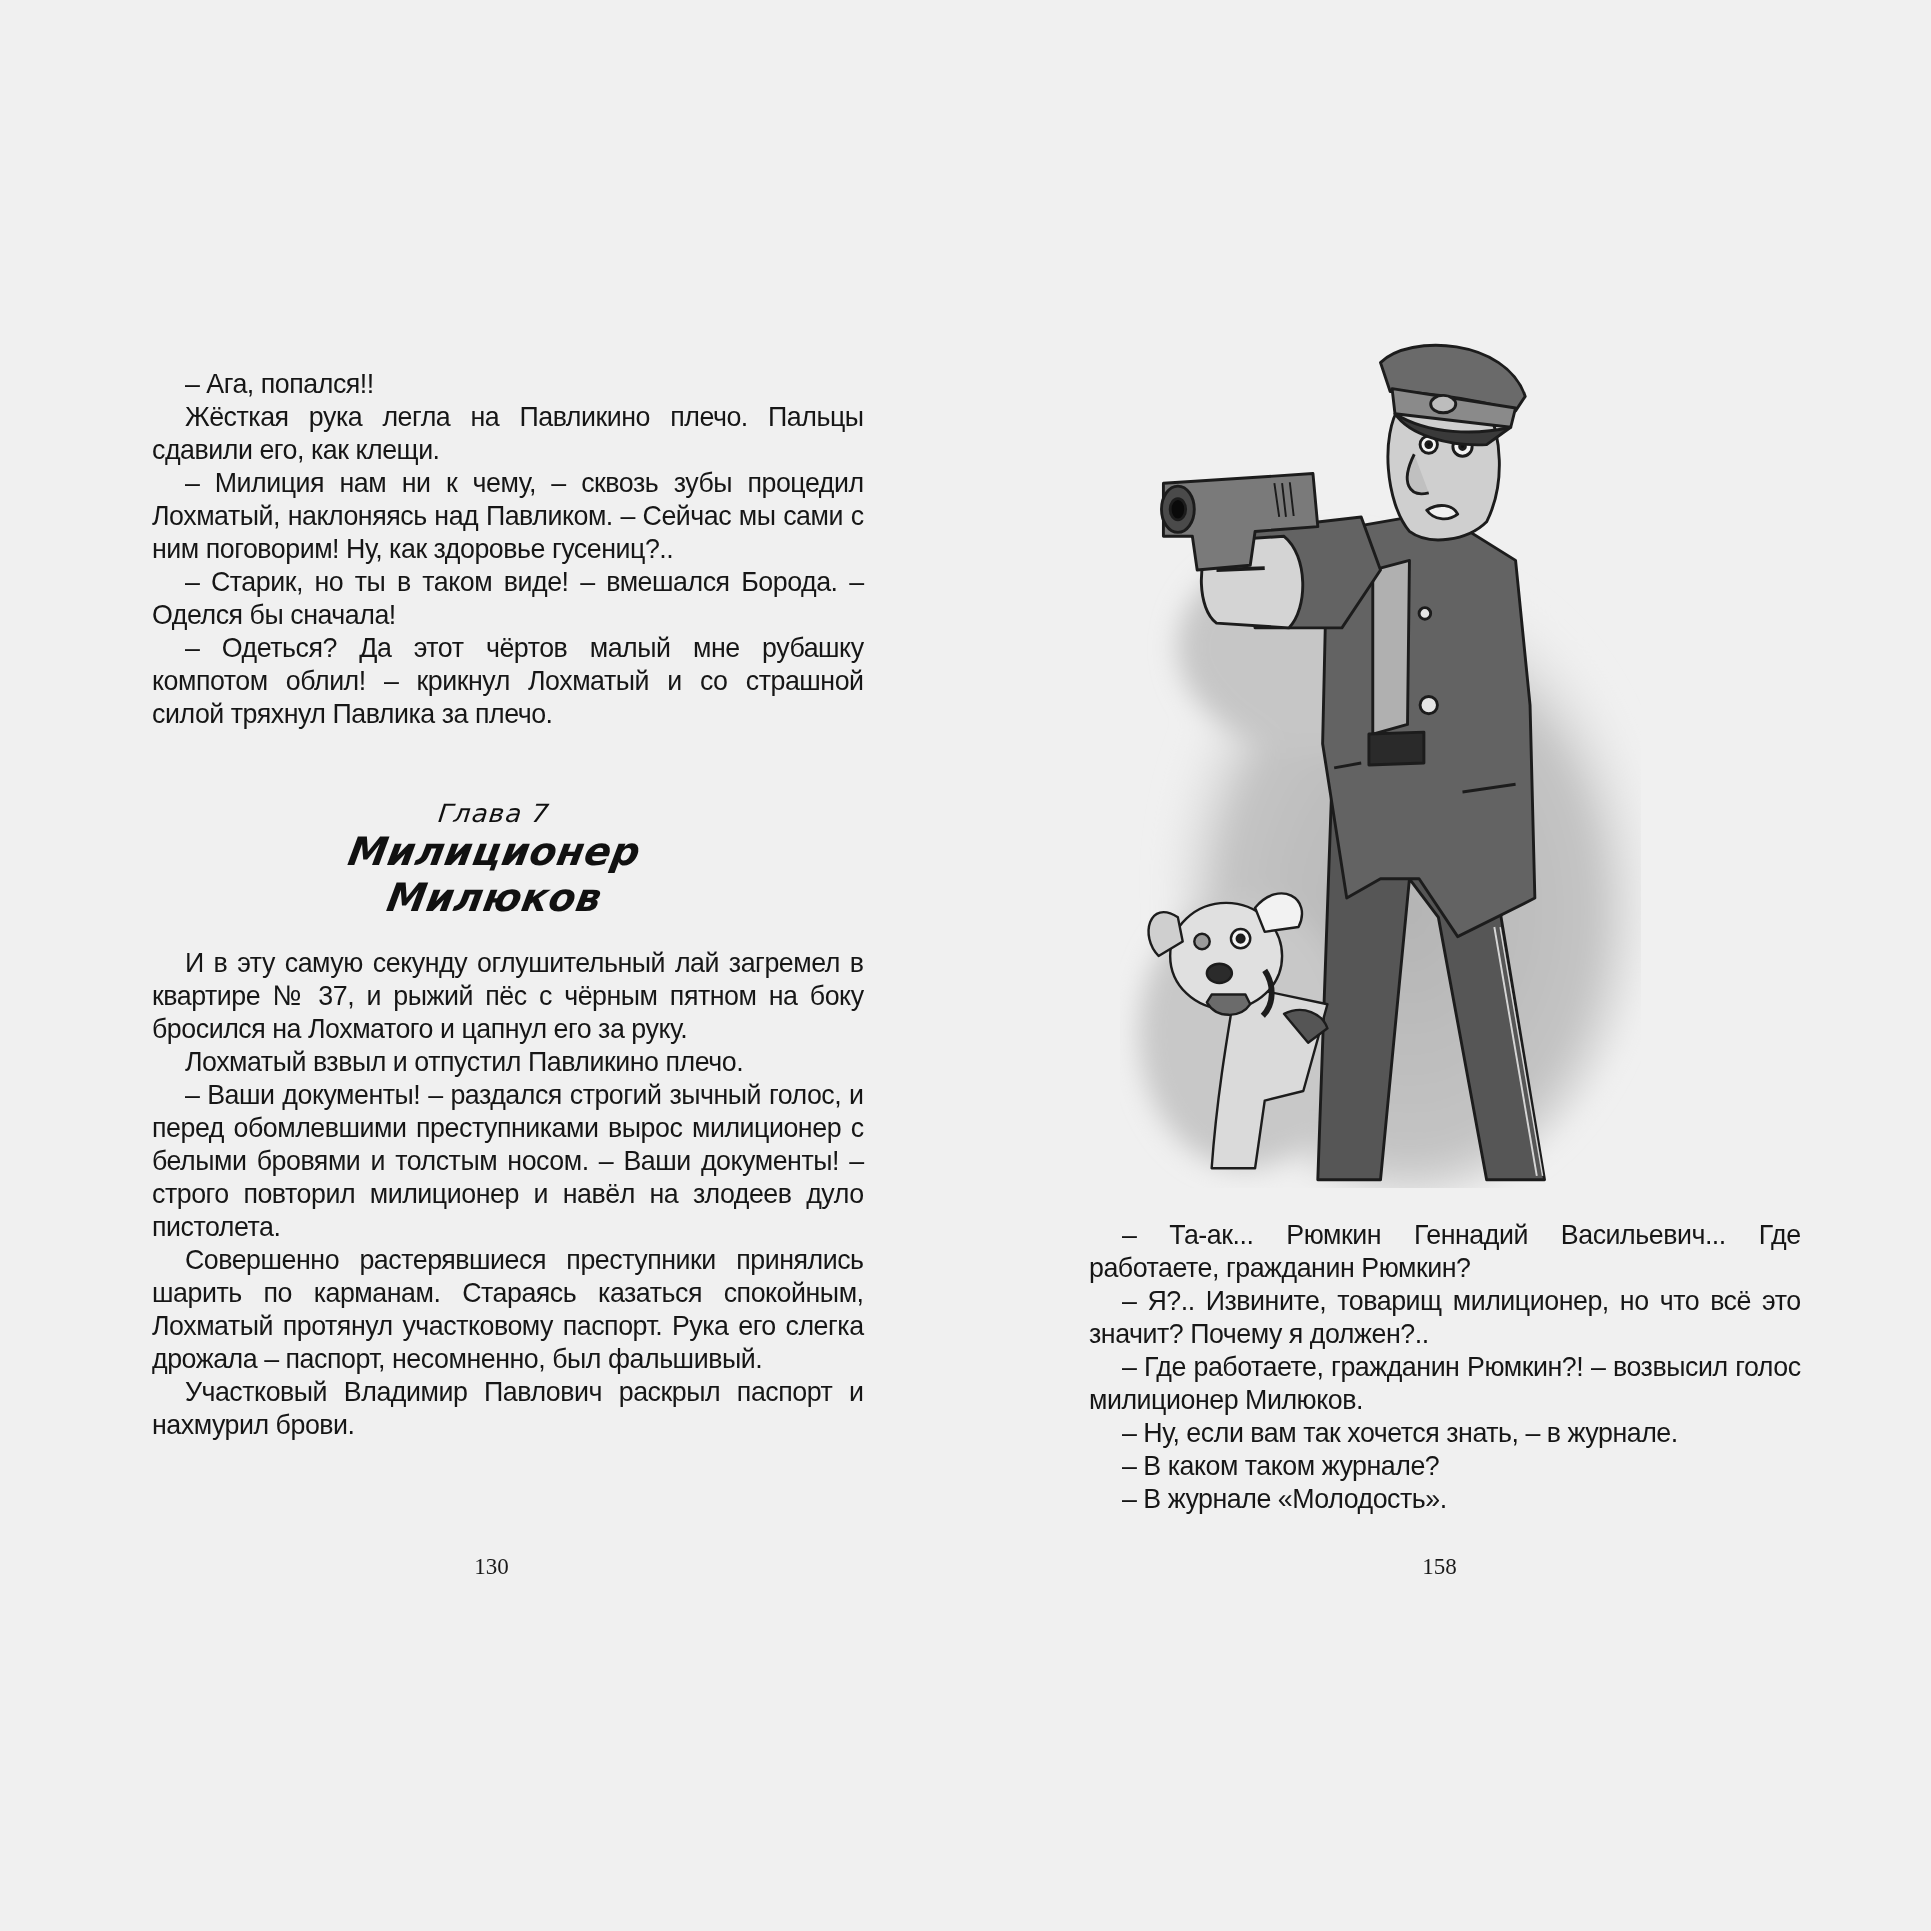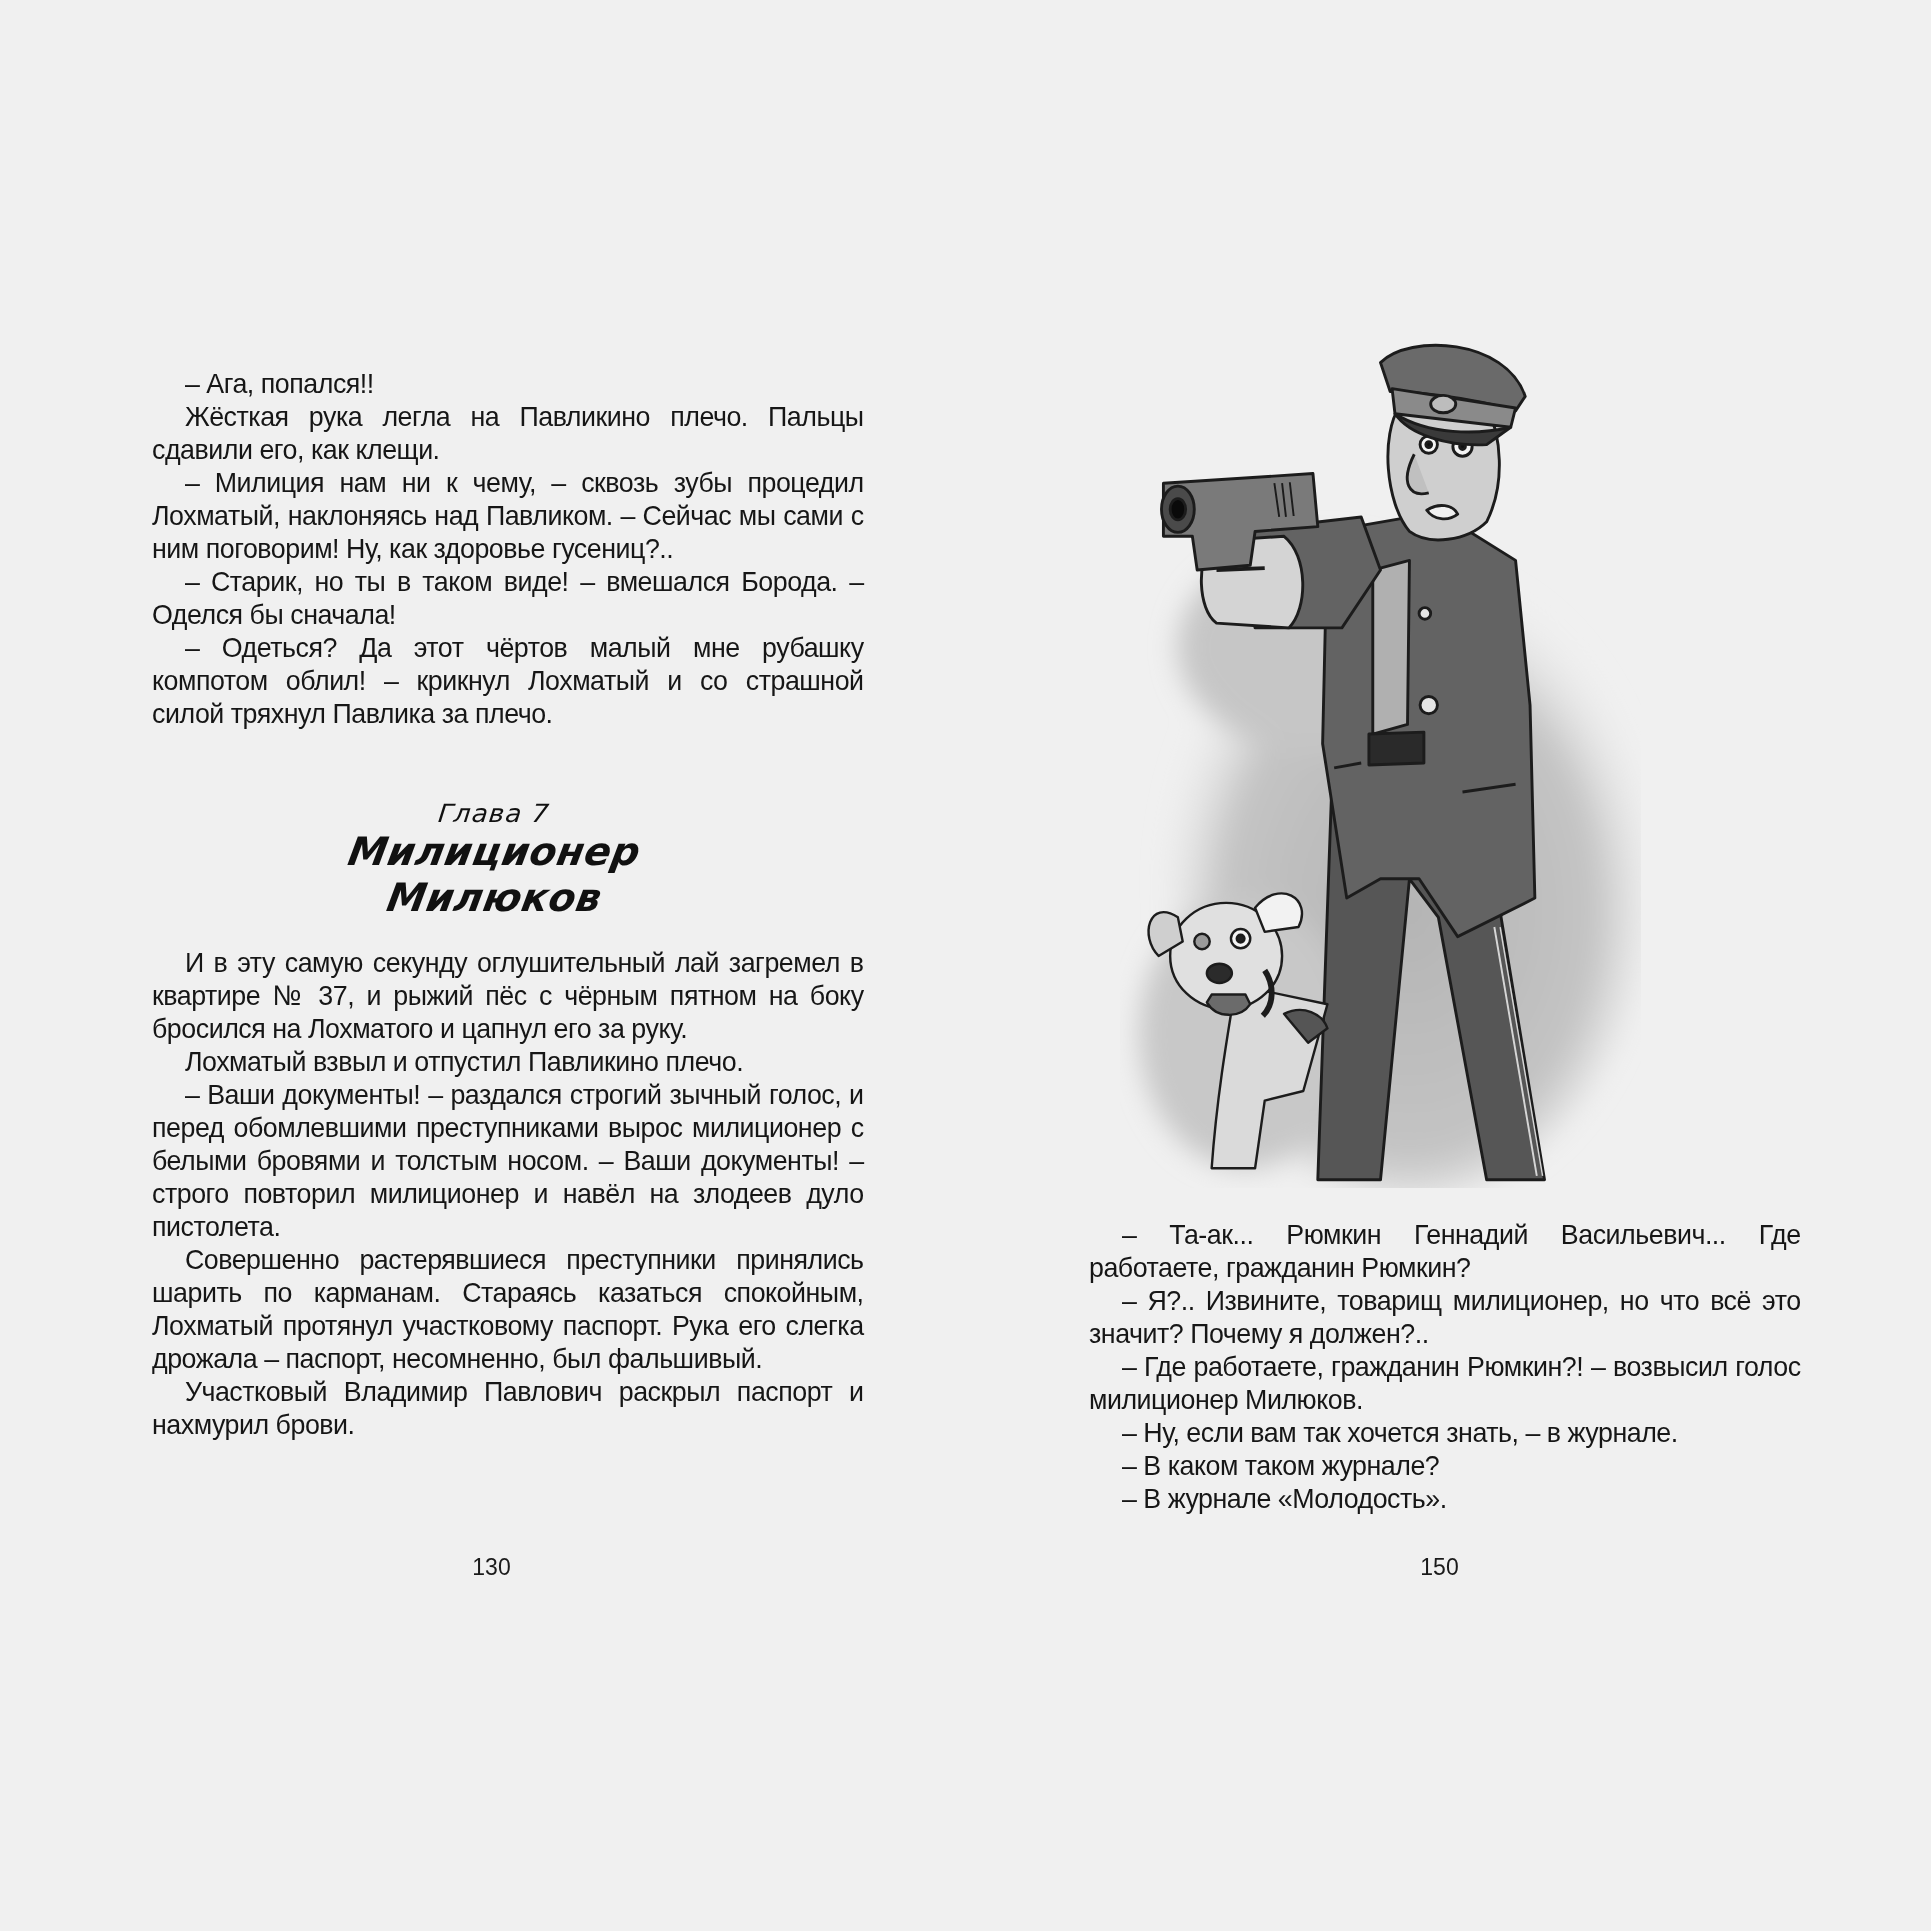--- a/index.html
+++ b/index.html
@@ -68,21 +68,21 @@
       letter-spacing: 0.5px;
       transform: skewX(-10deg);
       margin-top: 1.9px;
     }
 
     .page-number {
       position: absolute;
       top: 1554px;
       width: 97px;
       text-align: center;
-      font-family: Liberation Sans, sans-serif;
+      font-family: Liberation Serif, serif;
       font-size: 23px;
       color: #1a1a1a;
     }
     .page-left .page-number { left: 443px; }
     .page-right .page-number { left: 425px; }
 
     .illustration {
       position: absolute;
       left: 154px;
       top: 338px;
@@ -222,15 +222,15 @@
 
   <div class="text-block right-text-1">
     <p>– Та-ак... Рюмкин Геннадий Васильевич... Где работаете, гражданин Рюмкин?</p>
     <p>– Я?.. Извините, товарищ милиционер, но что всё это значит? Почему я должен?..</p>
     <p>– Где работаете, гражданин Рюмкин?! – возвысил голос милиционер Милюков.</p>
     <p class="last">– Ну, если вам так хочется знать, – в журнале.</p>
     <p class="last">– В каком таком журнале?</p>
     <p class="last">– В журнале «Молодость».</p>
   </div>
 
-  <div class="page-number">150</div>
+  <div class="page-number">158</div>
 </div>
 
 
 </body></html>

